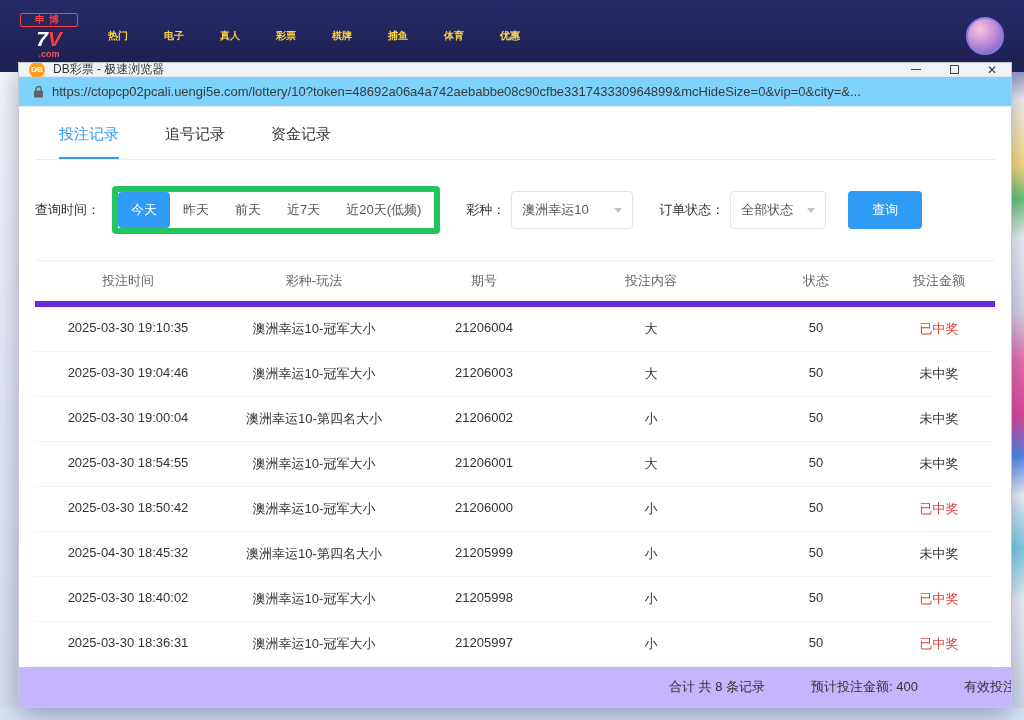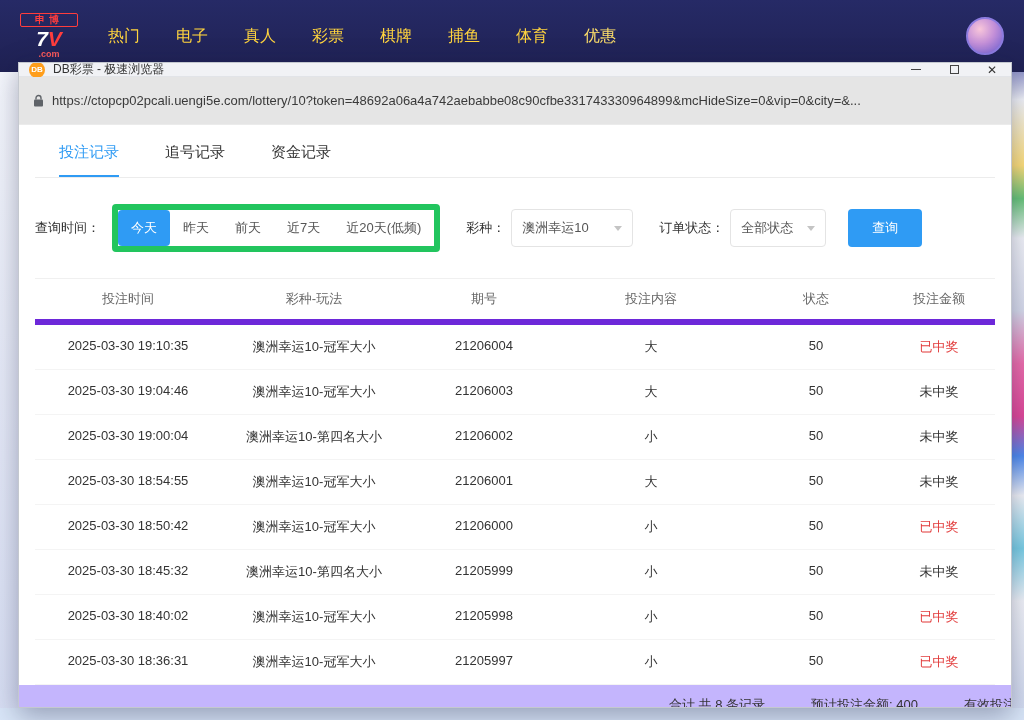--- a/index.html
+++ b/index.html
@@ -34,21 +34,21 @@
     display:flex; align-items:center; padding:0 20px;
     z-index:1;
   }
   .logo { width:58px; margin-right:30px; text-align:center; line-height:1; cursor:pointer; }
   .logo-top { color:#ff3d3d; font-size:10px; font-weight:bold; letter-spacing:4px; border:1px solid #ff3d3d; border-radius:2px; padding:1px 0; }
   .logo-main { font-size:21px; font-weight:bold; font-style:italic; margin-top:1px; }
   .logo-main .l7 { color:#ffffff; }
   .logo-main .lv { color:#ff3d3d; }
   .logo-suffix { color:#ff5a5a; font-size:9px; font-weight:bold; margin-top:1px; }
   .nav { display:flex; gap:36px; flex:1; }
-  .nav-item { color:#ffd43e; font-size:16px; font-weight:normal; cursor:pointer; white-space:nowrap; }
+  .nav-item { color:#ffd43e; font-size:10px; font-weight:bold; cursor:pointer; white-space:nowrap; }
   .nav-item.active { color:#ffe06a; }
   .avatar {
     width:38px; height:38px; border-radius:50%;
     background: radial-gradient(circle at 35% 30%, #f8c6da 0%, #c490d8 45%, #8a6fd4 80%);
     border:2px solid #8d7ce0;
   }
 
   
   .window {
     position:absolute; left:18px; top:62px; width:994px; height:646px;
@@ -65,21 +65,21 @@
     color:#fff; font-size:8px; font-weight:bold;
     display:flex; align-items:center; justify-content:center; margin-right:8px; flex:none;
   }
   .win-title { font-size:12px; color:#333; flex:1; white-space:nowrap; overflow:hidden; }
   .win-btn { width:38px; height:30px; display:flex; align-items:center; justify-content:center; cursor:pointer; color:#444; flex:none; }
   .glyph-min { width:10px; height:1px; background:#444; display:block; }
   .glyph-max { width:9px; height:9px; border:1px solid #444; display:block; }
   .glyph-close { font-size:12px; color:#333; line-height:1; }
 
   .addressbar {
-    height:48px; background:#e5e5e5; border-bottom:1px solid #ebebeb;
+    height:30px; background:#7dd3fc; border-bottom:1px solid #ebebeb;
     display:flex; align-items:center; padding:0 14px; gap:8px; flex:none;
   }
   .lock { flex:none; display:flex; }
   .url { font-size:13px; color:#3a3a3a; white-space:nowrap; overflow:hidden; }
 
   
   .page { flex:1; background:#fff; padding:0 16px; overflow:hidden; position:relative; }
 
   .tabs { display:flex; gap:46px; padding:18px 24px 0; border-bottom:1px solid #ececec; }
   .tab { font-size:15px; color:#333; padding-bottom:13px; cursor:pointer; border-bottom:2px solid transparent; }
@@ -246,21 +246,21 @@
           </div>
           <div class="grid row">
             <div class="cell">2025-03-30 18:50:42</div>
             <div class="cell">澳洲幸运10-冠军大小</div>
             <div class="cell">21206000</div>
             <div class="cell">小</div>
             <div class="cell">50</div>
             <div class="cell won">已中奖</div>
           </div>
           <div class="grid row">
-            <div class="cell">2025-03-30 18:45:32</div>
+            <div class="cell">2025-04-30 18:45:32</div>
             <div class="cell">澳洲幸运10-第四名大小</div>
             <div class="cell">21205999</div>
             <div class="cell">小</div>
             <div class="cell">50</div>
             <div class="cell">未中奖</div>
           </div>
           <div class="grid row">
             <div class="cell">2025-03-30 18:40:02</div>
             <div class="cell">澳洲幸运10-冠军大小</div>
             <div class="cell">21205998</div>

